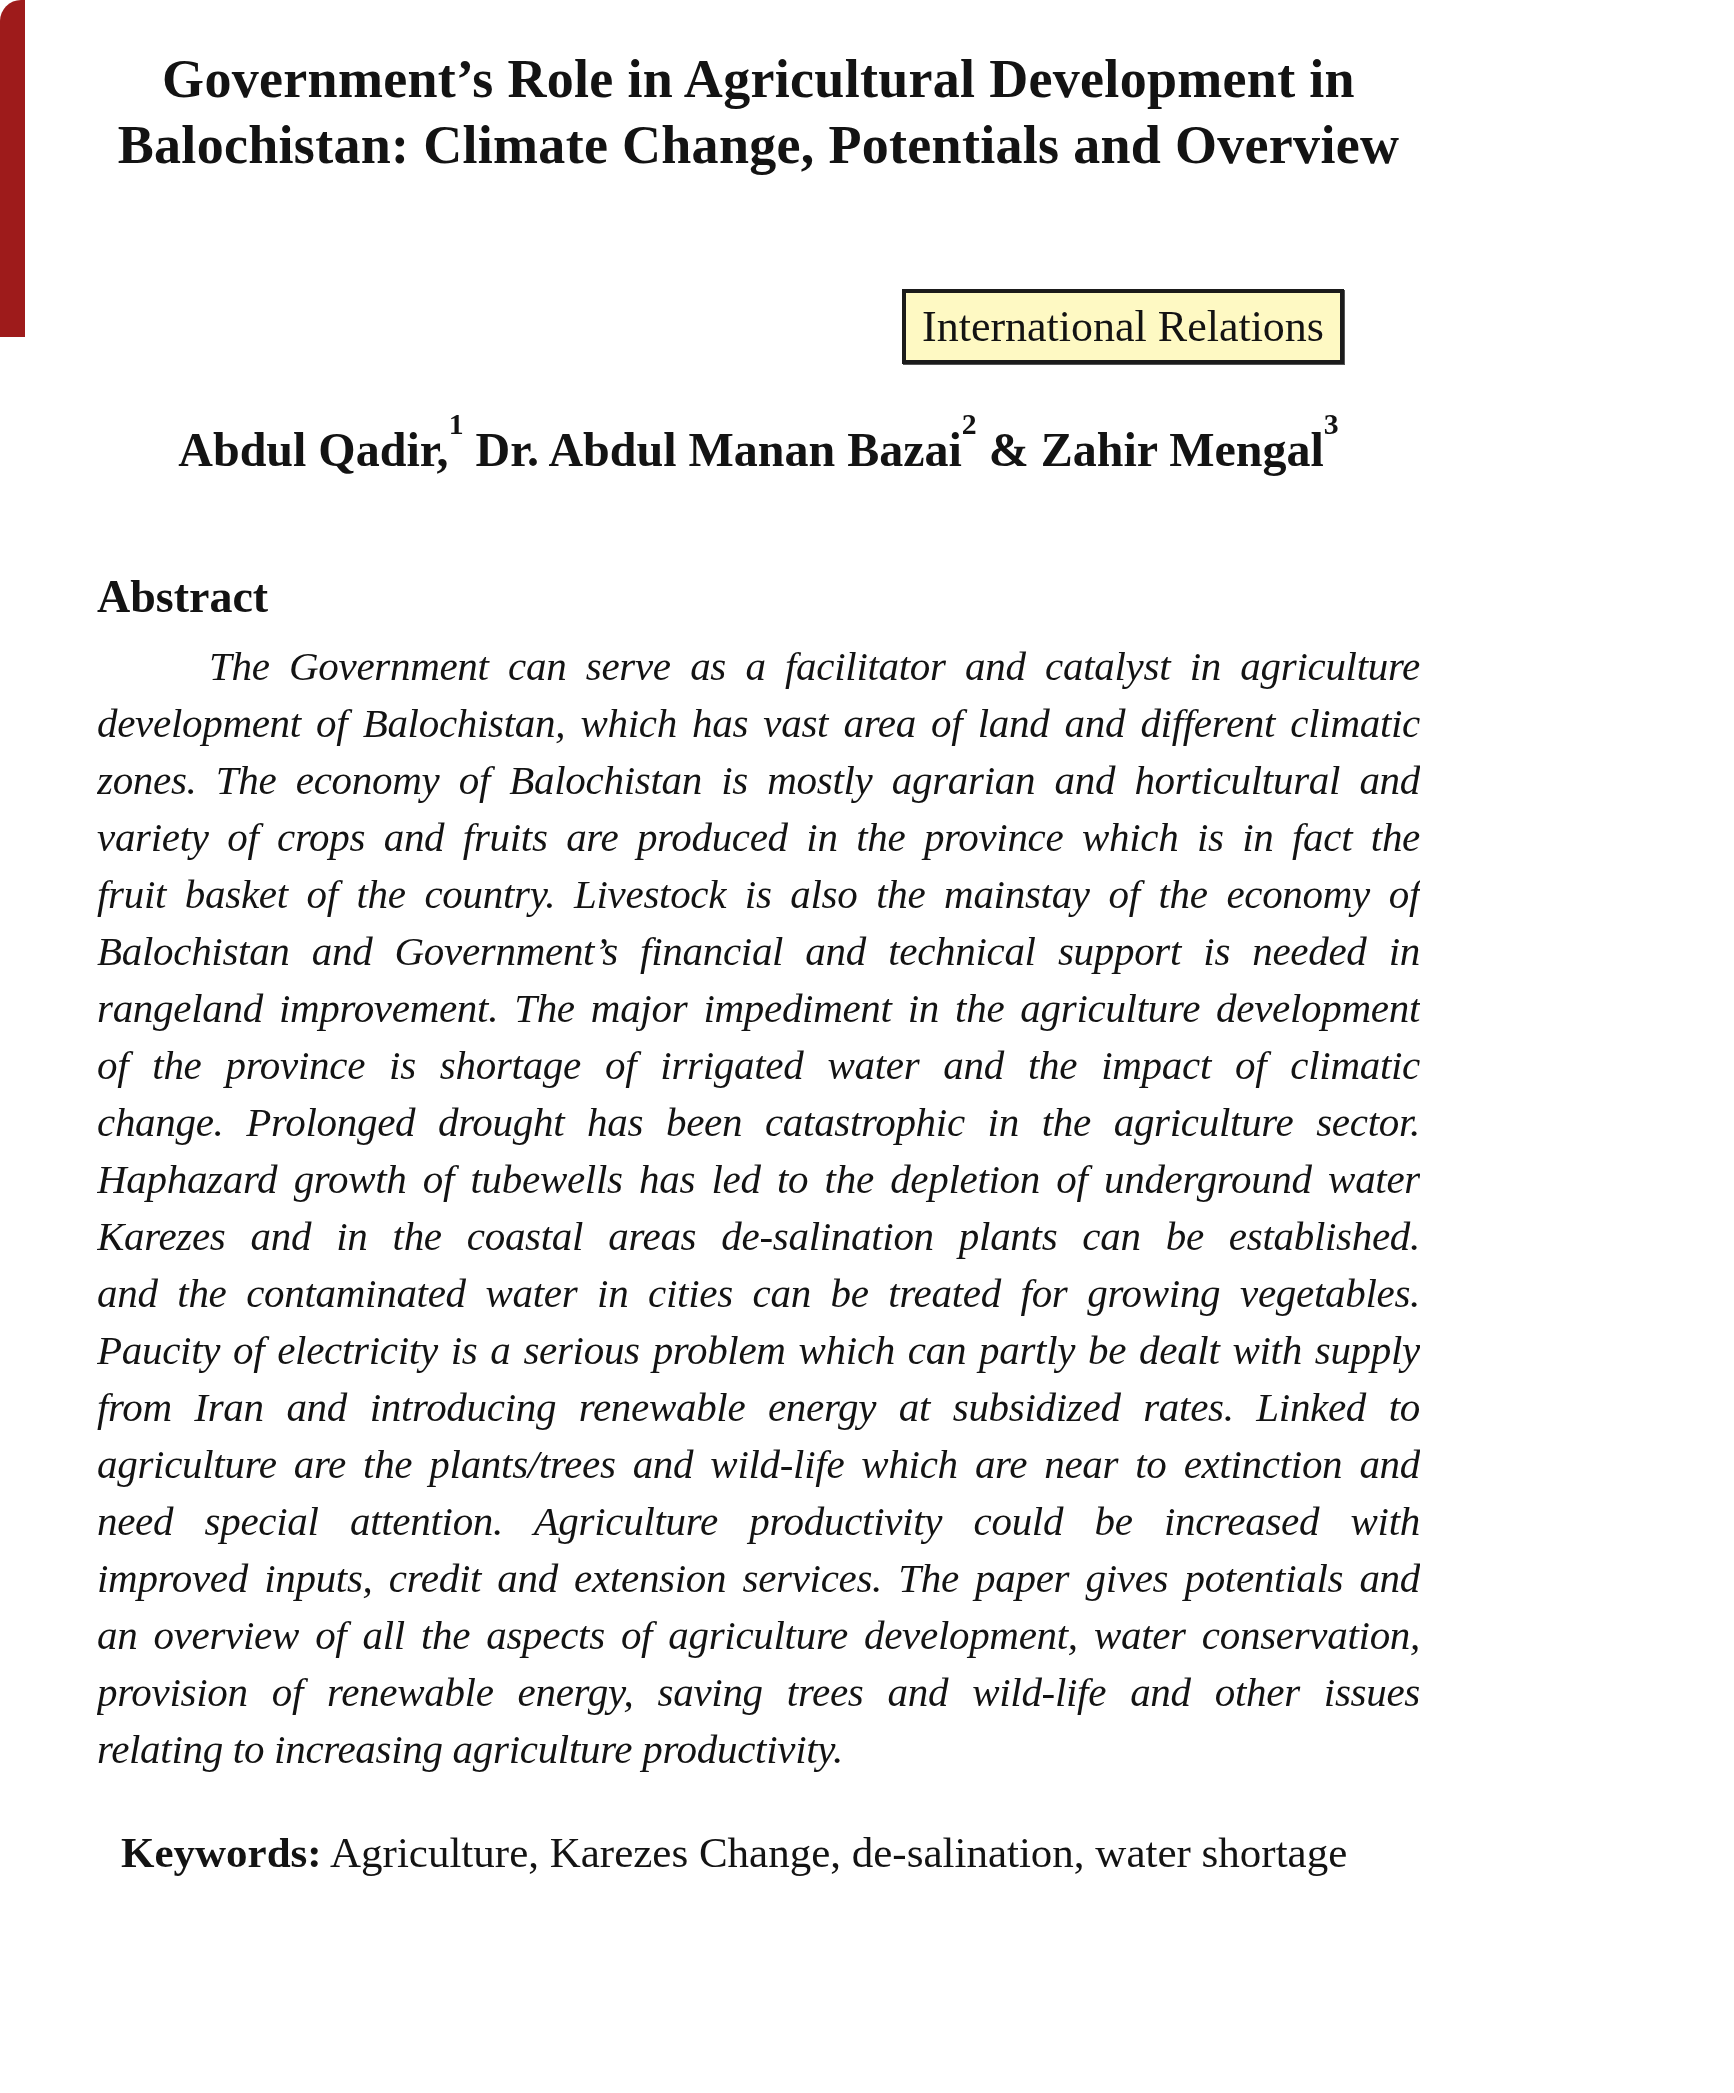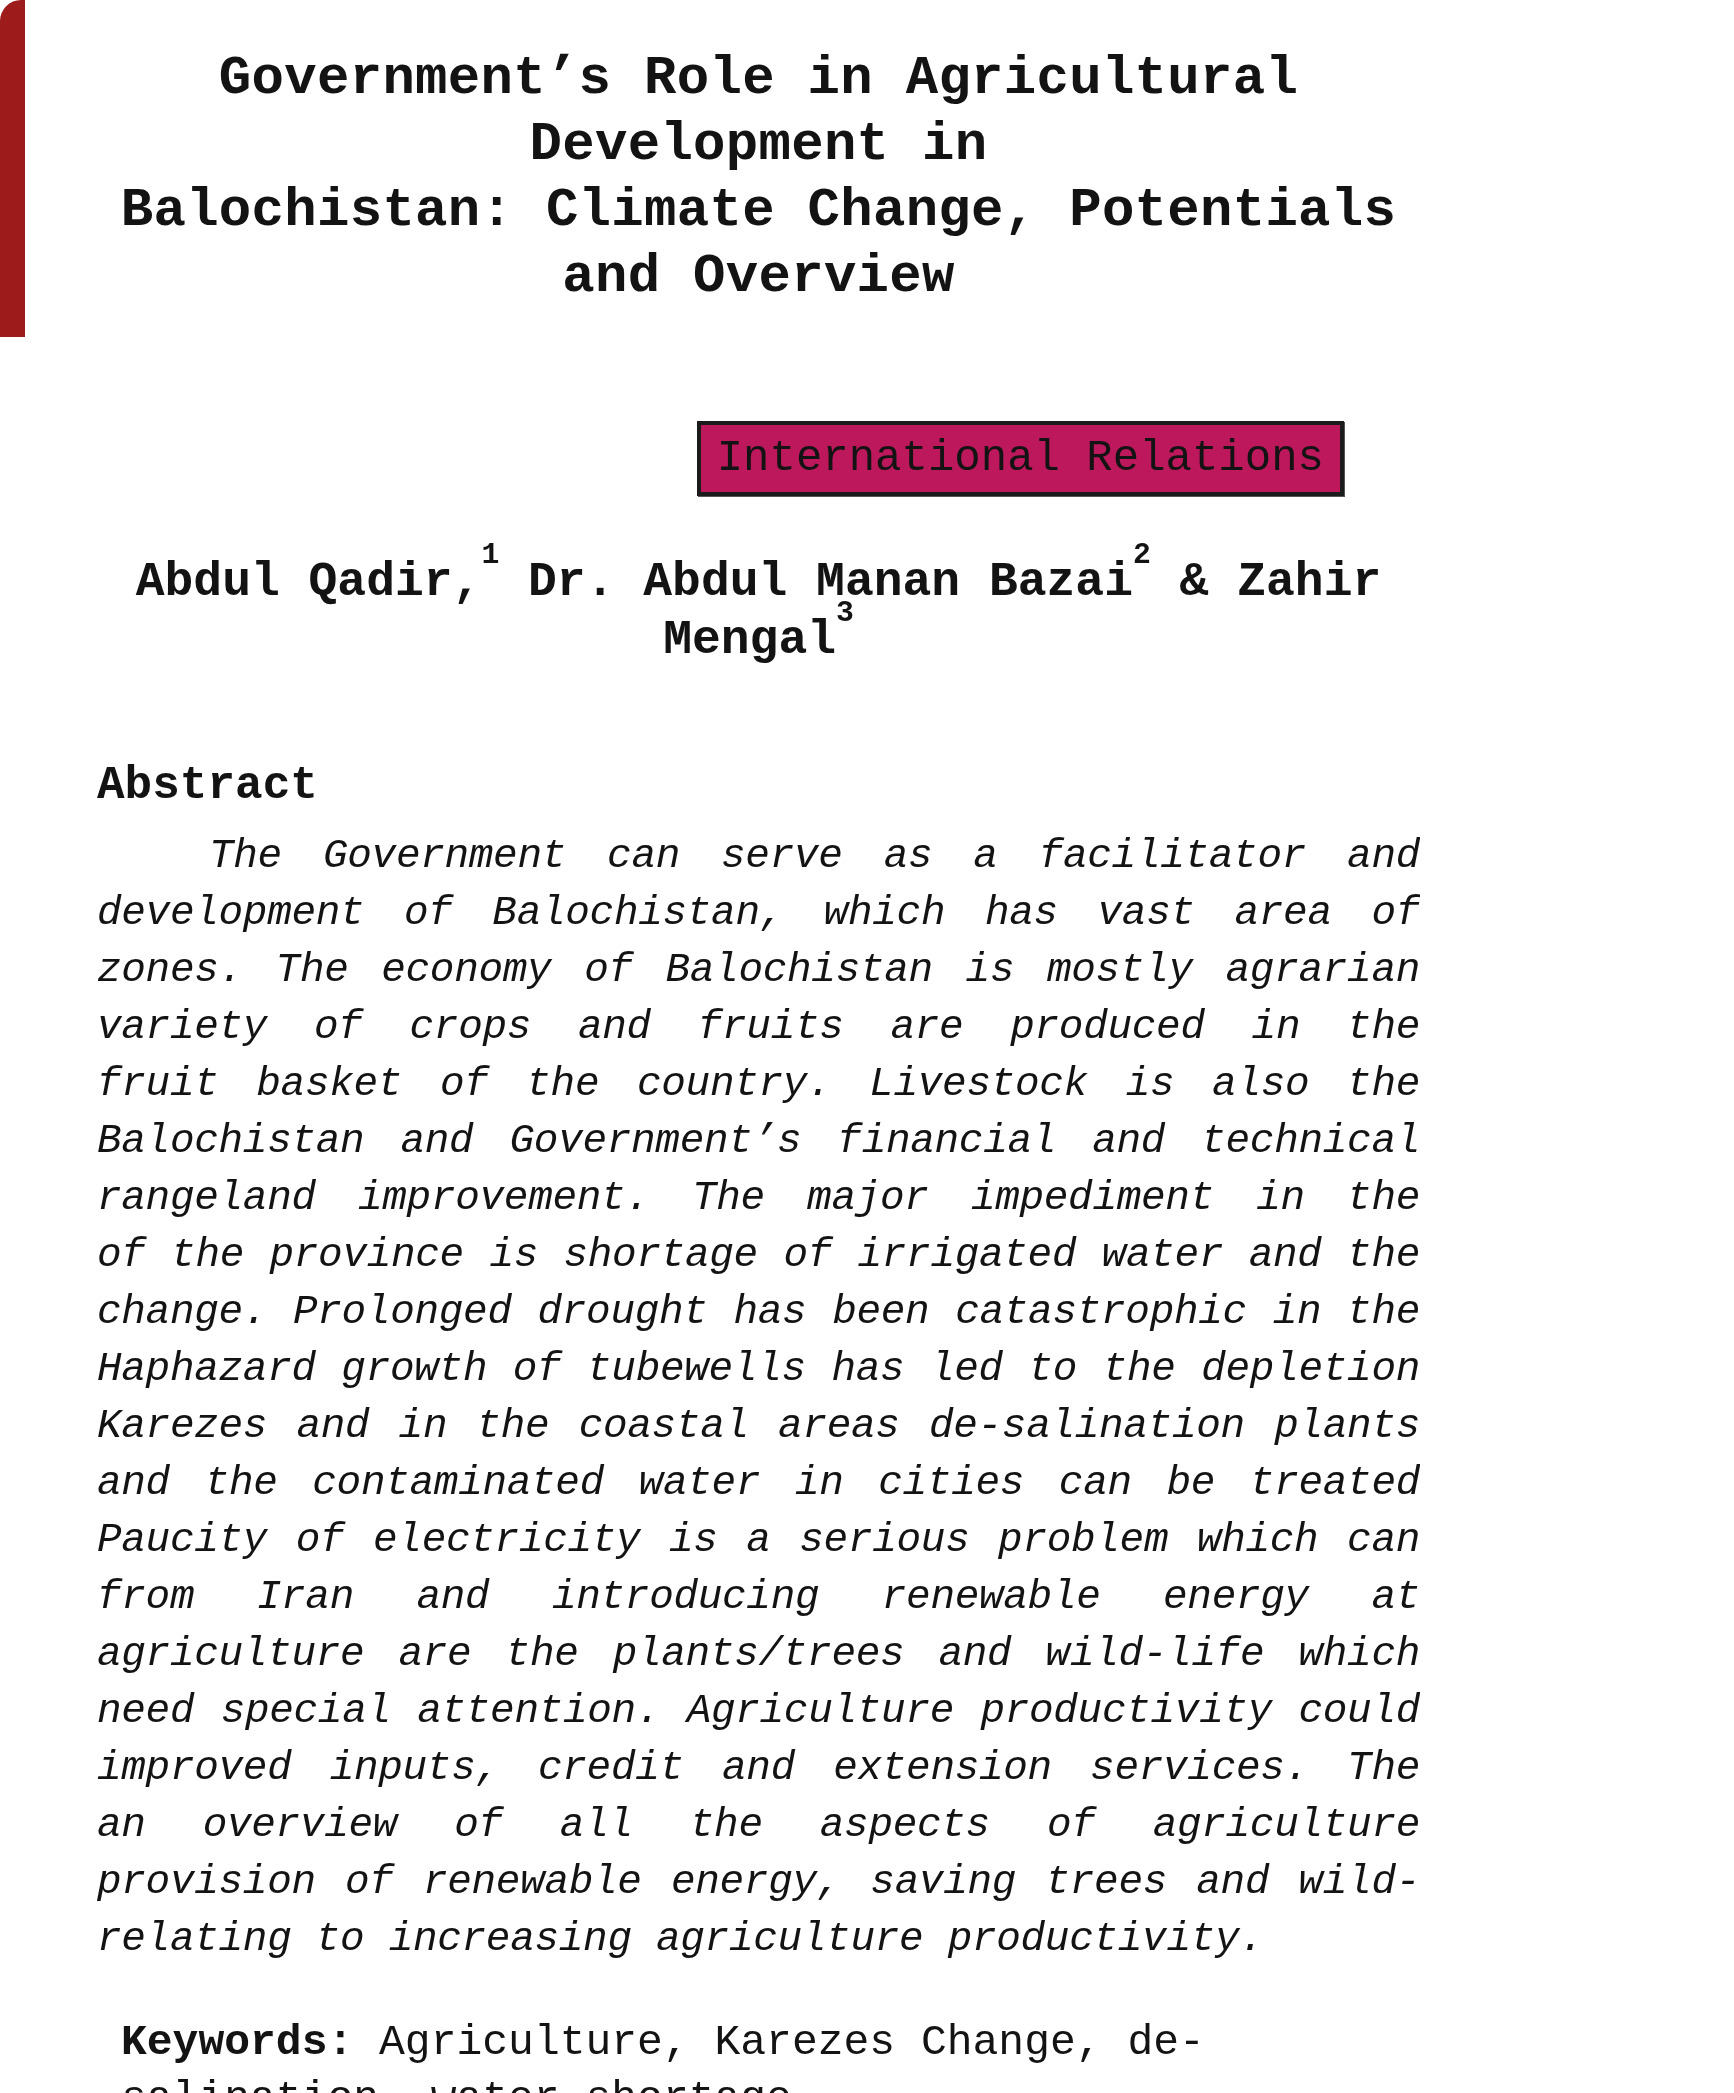--- a/index.html
+++ b/index.html
@@ -2,21 +2,21 @@
 <html><head>
 <meta charset="utf-8">
 <style>
   html, body { margin: 0; padding: 0; background: #ffffff; }
   .page {
     position: relative;
     width: 1492px;
     height: 2093px;
     background: #ffffff;
     color: #131313;
-    font-family: Liberation Mono, monospace;
+    font-family: Liberation Serif, serif;
     overflow: hidden;
     border-radius: 21px;
   }
   .side-ribbon {
     position: absolute;
     left: 0; top: 0;
     width: 25px; height: 337px;
   }
   .content {
     position: absolute;
@@ -96,21 +96,21 @@
   <div class="side-ribbon" style="background: rgb(158, 27, 27);"></div>
 
   <div class="content">
 
     <h1 class="title">
       <span class="t-line">Government’s Role in Agricultural Development in</span>
       <span class="t-line">Balochistan: Climate Change, Potentials and Overview</span>
     </h1>
 
     <div class="box-row">
-      <div class="category-box" style="background: #be185d; border-color: rgb(27, 27, 27);">
+      <div class="category-box" style="background: #fef9c3; border-color: rgb(27, 27, 27);">
         <span>International Relations</span>
       </div>
     </div>
 
     <div class="authors"><span>Abdul Qadir,</span><sup>1</sup><span> Dr. Abdul Manan Bazai</span><sup>2</sup><span> &amp; Zahir Mengal</span><sup>3</sup></div>
 
     <h2 class="abstract-heading">Abstract</h2>
 
     <div class="abstract">
       <div class="al first">The Government can serve as a facilitator and catalyst in agriculture</div>

